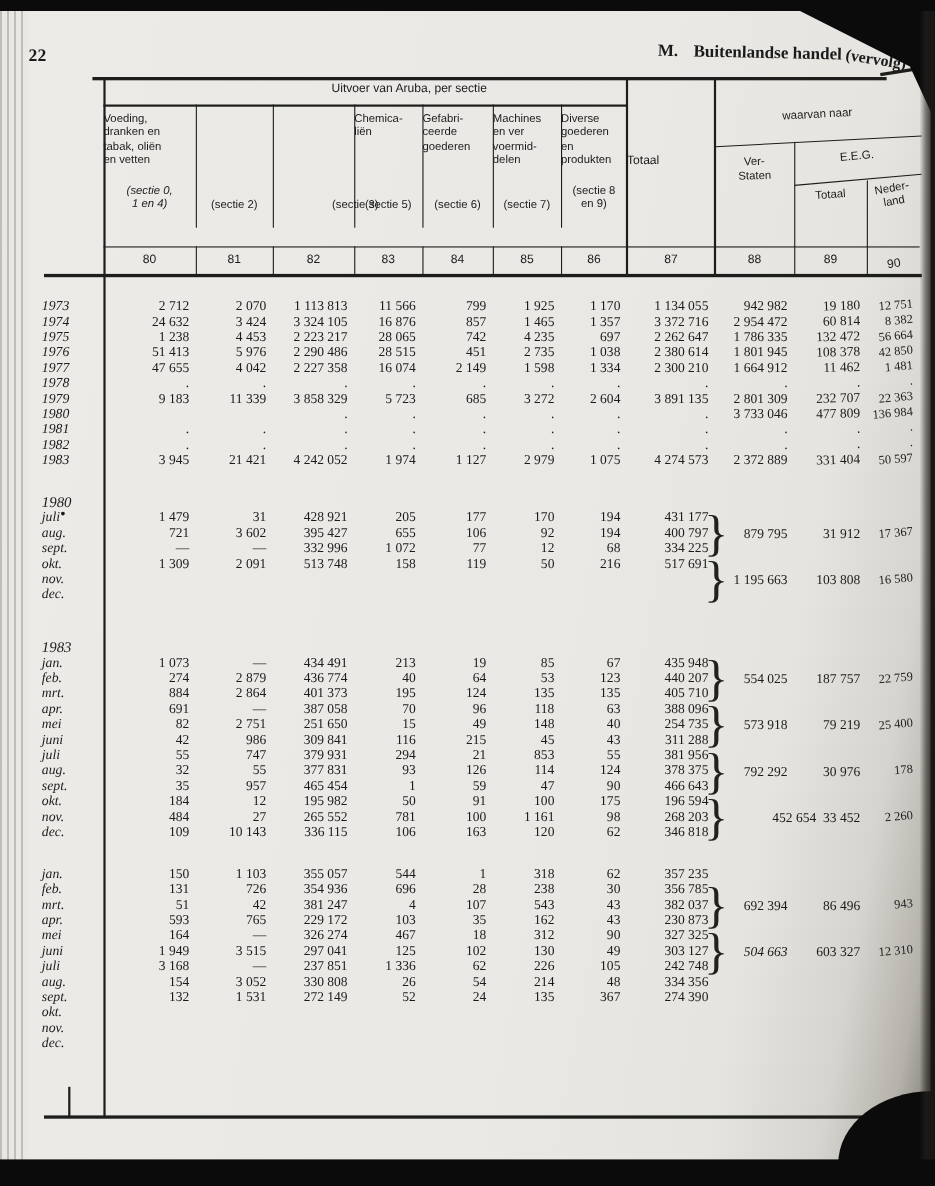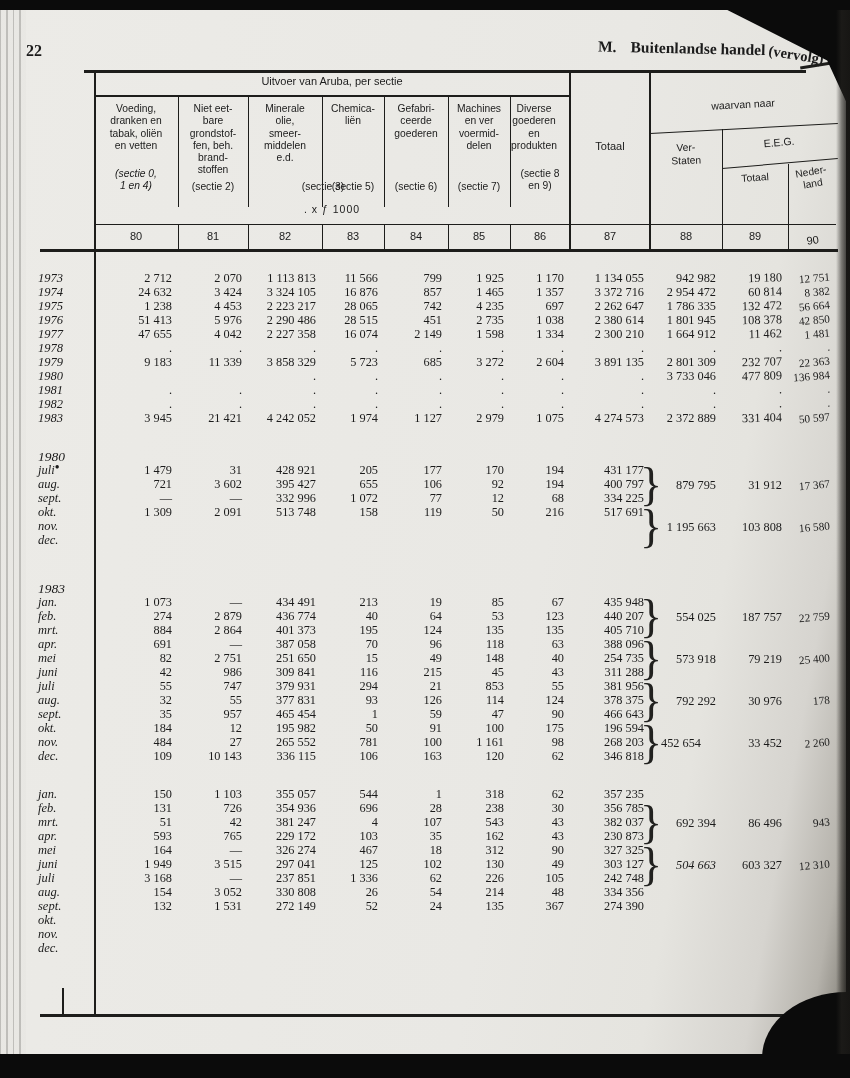--- a/index.html
+++ b/index.html
@@ -20,22 +20,22 @@
          background:linear-gradient(90deg,rgba(40,38,34,0) 0%,rgba(40,38,34,.55) 40%,#171614 100%);}
   
   .hl,.vl{position:absolute;background:#1d1d1b;}
   
   .abs{position:absolute;}
   #page-num{left:26px;top:42px;font-family:"Liberation Serif",serif;font-weight:bold;font-size:16px;}
   #title{left:598px;top:40px;font-family:"Liberation Serif",serif;font-weight:bold;font-size:15.5px;
          transform:rotate(1.2deg);white-space:nowrap;}
   #title .sp{margin-right:14px;}
   #title .cont{display:inline-block;transform:rotate(8deg) translateY(4px);font-size:14.5px;}
-  #spanner{left:94px;top:75px;width:476px;text-align:center;font-size:11px;}
-  .hcell{position:absolute;text-align:center;font-size:10.3px;line-height:12.3px;white-space:pre-line;}
+  #spanner{left:94px;top:75px;width:556px;text-align:center;font-size:11px;}
+  .hcell{position:absolute;font-size:10.3px;line-height:12.3px;white-space:pre-line;}
   .sectie{position:absolute;text-align:center;font-size:10.3px;line-height:12.3px;white-space:pre-line;}
   #h-waarvan{left:650px;top:98px;width:186px;text-align:center;font-size:10.5px;transform:rotate(-3deg);}
   #h-verstaten{left:650px;top:142px;width:72px;text-align:center;font-size:10.3px;line-height:12.5px;
                white-space:pre-line;transform:rotate(-2deg);}
   #h-eeg{left:722px;top:136px;width:114px;text-align:center;font-size:10.5px;transform:rotate(-5deg);}
   #h-t89{left:722px;top:172px;width:66px;text-align:center;font-size:10.3px;transform:rotate(-4deg);}
   #h-n90{left:788px;top:166px;width:48px;text-align:center;font-size:10.3px;line-height:12px;
          white-space:pre-line;transform:rotate(-10deg);}
   #unit{left:94px;top:203px;width:476px;text-align:center;font-size:10.5px;letter-spacing:1px;}
   .colnum{position:absolute;top:230px;font-size:11px;text-align:center;}
@@ -84,31 +84,20 @@
   <div class="vl" style="left:649px;top:70px;width:2px;height:181px;"></div>
   <div class="vl" style="left:722px;top:129px;width:1.2px;height:121px;"></div>
   <div class="vl" style="left:788px;top:164px;width:1.2px;height:86px;"></div>
   <div class="vl" style="left:62px;top:988px;width:1.5px;height:27px;"></div>
 
   <div class="abs" id="spanner">Uitvoer van Aruba, per sectie</div>
   <div class="hcell" style="left:94px;top:103px;width:84px;">Voeding,
 dranken en
 tabak, oliën
 en vetten</div>
-  <div class="hcell" style="left:178px;top:103px;width:70px;">Niet eet-
-bare
-grondstof-
-fen, beh.
-brand-
-stoffen</div>
-  <div class="hcell" style="left:248px;top:103px;width:74px;">Minerale
-olie,
-smeer-
-middelen
-e.d.</div>
   <div class="hcell" style="left:322px;top:103px;width:62px;">Chemica-
 liën</div>
   <div class="hcell" style="left:384px;top:103px;width:64px;">Gefabri-
 ceerde
 goederen</div>
   <div class="hcell" style="left:448px;top:103px;width:62px;">Machines
 en ver
 voermid-
 delen</div>
   <div class="hcell" style="left:510px;top:103px;width:48px;">Diverse
@@ -125,21 +114,20 @@
   <div class="sectie" style="left:448px;top:181px;width:62px;">(sectie 7)</div>
   <div class="sectie" style="left:510px;top:168px;width:60px;">(sectie 8
 en 9)</div>
   <div class="abs" id="h-waarvan">waarvan naar</div>
   <div class="abs" id="h-verstaten">Ver-
 Staten</div>
   <div class="abs" id="h-eeg">E.E.G.</div>
   <div class="abs" id="h-t89">Totaal</div>
   <div class="abs" id="h-n90">Neder-
 land</div>
-  <div class="abs" id="unit">. x ƒ 1000</div>
 
   <div id="numrow">
       <div class="colnum" style="left: 94px; width: 84px;">80</div>
       <div class="colnum" style="left: 178px; width: 70px;">81</div>
       <div class="colnum" style="left: 248px; width: 74px;">82</div>
       <div class="colnum" style="left: 322px; width: 62px;">83</div>
       <div class="colnum" style="left: 384px; width: 64px;">84</div>
       <div class="colnum" style="left: 448px; width: 62px;">85</div>
       <div class="colnum" style="left: 510px; width: 60px;">86</div>
       <div class="colnum" style="left: 570px; width: 80px;">87</div>
@@ -587,21 +575,21 @@
         <div class="gval g2" style="left: 752px; width: 48px; top: 27.5px;">22 759</div>
         <div class="brace" style="left: 604px; top: 54px;">}</div>
         <div class="gval" style="left: 614px; width: 72px; top: 69.5px;">573 918</div>
         <div class="gval" style="left: 686px; width: 66px; top: 69.5px;">79 219</div>
         <div class="gval g2" style="left: 752px; width: 48px; top: 69.5px;">25 400</div>
         <div class="brace" style="left: 604px; top: 96px;">}</div>
         <div class="gval" style="left: 614px; width: 72px; top: 111.5px;">792 292</div>
         <div class="gval" style="left: 686px; width: 66px; top: 111.5px;">30 976</div>
         <div class="gval g2" style="left: 752px; width: 48px; top: 111.5px;">178</div>
         <div class="brace" style="left: 604px; top: 138px;">}</div>
-        <div class="gval" style="left: 612px; width: 72px; top: 153.5px; text-align: center;">452 654</div>
+        <div class="gval" style="left: 640px; width: 72px; top: 153.5px;">452 654</div>
         <div class="gval" style="left: 686px; width: 66px; top: 153.5px;">33 452</div>
         <div class="gval g2" style="left: 752px; width: 48px; top: 153.5px;">2 260</div>
       </div>
       <div class="section" style="top: 788px;">
         <div class="row">
           <div class="lbl">jan.</div>
           <div class="val c0">150</div>
           <div class="val c1">1 103</div>
           <div class="val c2">355 057</div>
           <div class="val c3">544</div>

